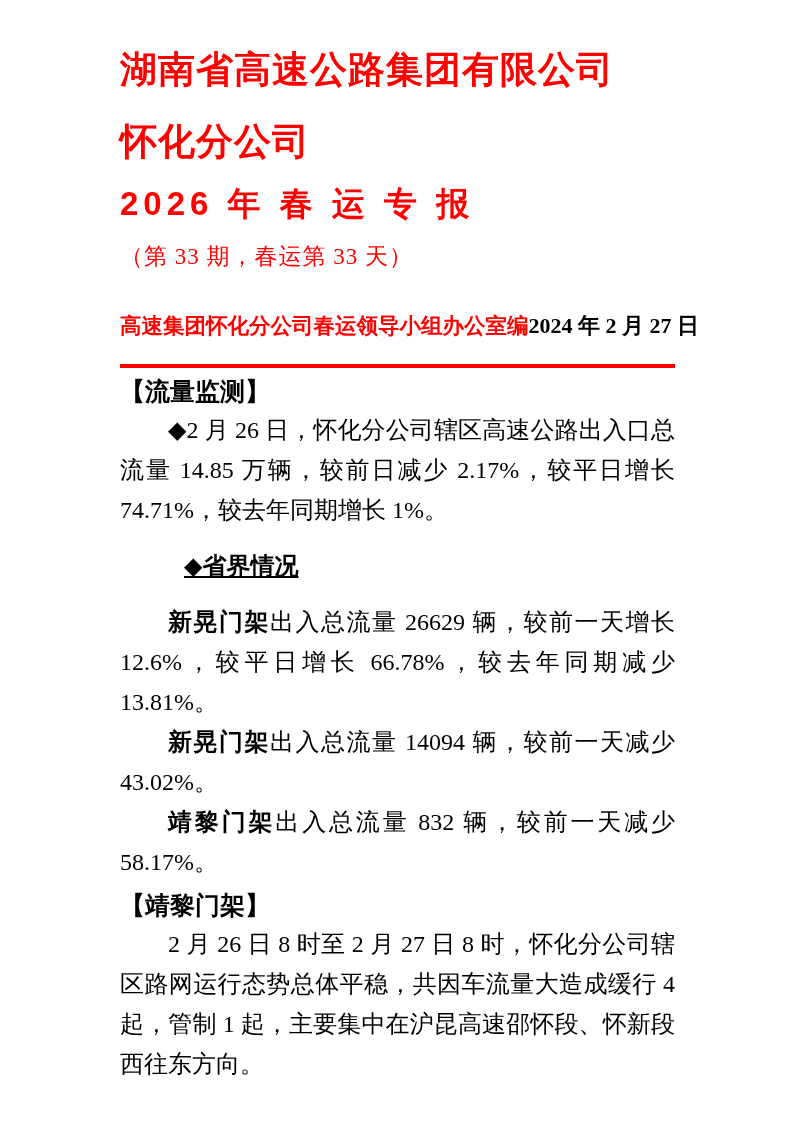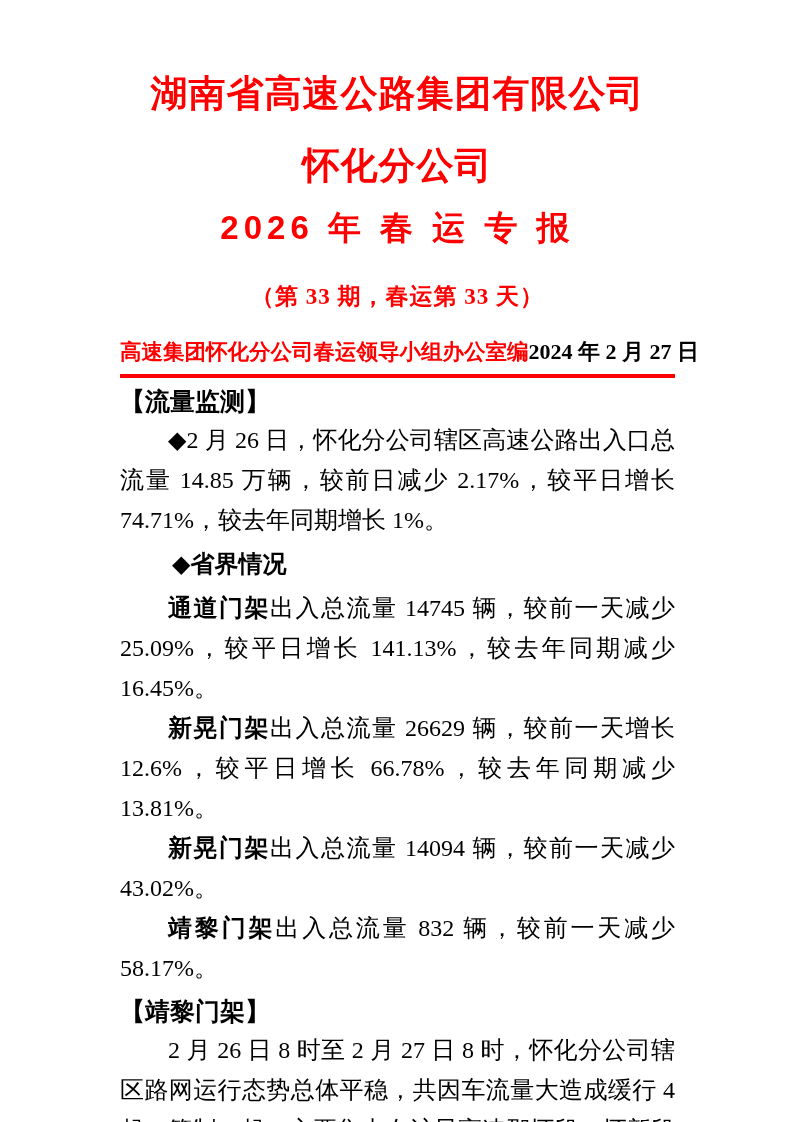--- a/index.html
+++ b/index.html
@@ -13,55 +13,55 @@
     background: #ffffff;
     overflow: hidden;
     color: var(--ink);
     font-family: "Liberation Serif", "DejaVu Serif", serif;
   }
   .content {
     padding: 0 118px 0 120px; 
   }
 
   
-  .masthead { text-align: center; padding-top: 72px; }
+  .masthead { padding-top: 48px; }
   .title-org, .title-branch {
     color: var(--red);
     font-family: "Liberation Sans", "DejaVu Sans", sans-serif;
     font-weight: bold;
     font-size: 37px;
     line-height: 44px;
     letter-spacing: 1px;
   }
   .title-branch { margin-top: 28px; }
   .title-report {
     margin-top: 20px;
     color: var(--red);
     font-family: "Liberation Sans", "DejaVu Sans", sans-serif;
     font-weight: bold;
     font-size: 33px;
     line-height: 40px;
     letter-spacing: 5px;
   }
   .subtitle {
-    margin-top: 34px;
+    margin-top: 18px;
     color: var(--red);
-    font-weight: bold;
+    font-weight: normal;
     font-size: 23px;
     line-height: 30px;
     letter-spacing: 1px;
   }
 
   
   .editor-row {
     display: flex;
     justify-content: space-between;
     align-items: center;
-    margin-top: 26px;
-    padding-bottom: 8px;
+    margin-top: 40px;
+    padding-bottom: 24px;
     border-bottom: 4px solid var(--red);
   }
   .editor-label {
     color: var(--red);
     font-weight: bold;
     font-size: 21.5px;
     line-height: 28px;
     white-space: nowrap;
   }
   .publish-date {
@@ -84,25 +84,26 @@
     font-weight: bold;
     font-size: 25px;
     line-height: 38px;
     text-align: left;
   }
   .para {
     margin: 0;
     text-indent: 2em;
   }
   .subhead {
-    margin: 4px;
+    margin: 16px;
     text-indent: 2em;
     font-family: "Liberation Sans", "DejaVu Sans", sans-serif;
     font-weight: bold;
     line-height: 40px;
+    text-decoration: underline;
   }
   .gantry-label {
     font-family: "Liberation Sans", "DejaVu Sans", sans-serif;
     font-weight: bold;
   }
 </style>
 </head>
 <body>
 
 <div class="page">
@@ -121,21 +122,20 @@
     </div>
 
     <main class="doc-body">
 
       <h2 class="section-header">【流量监测】</h2>
 
       <p class="para">◆2 月 26 日，怀化分公司辖区高速公路出入口总流量 14.85 万辆，较前日减少 2.17%，较平日增长 74.71%，较去年同期增长 1%。</p>
 
       <p class="subhead">◆省界情况</p>
 
-      <p class="para"><span class="gantry-label">通道门架</span><span>出入总流量 14745 辆，较前一天减少 25.09%，较平日增长 141.13%，较去年同期减少 16.45%。</span></p>
 
       <p class="para"><span class="gantry-label">新晃门架</span><span>出入总流量 26629 辆，较前一天增长 12.6%，较平日增长 66.78%，较去年同期减少 13.81%。</span></p>
 
       <p class="para"><span class="gantry-label">新晃门架</span><span>出入总流量 14094 辆，较前一天减少 43.02%。</span></p>
 
       <p class="para"><span class="gantry-label">靖黎门架</span><span>出入总流量 832 辆，较前一天减少 58.17%。</span></p>
 
       <h2 class="section-header">【靖黎门架】</h2>
 
       <p class="para">2 月 26 日 8 时至 2 月 27 日 8 时，怀化分公司辖区路网运行态势总体平稳，共因车流量大造成缓行 4 起，管制 1 起，主要集中在沪昆高速邵怀段、怀新段西往东方向。</p>

